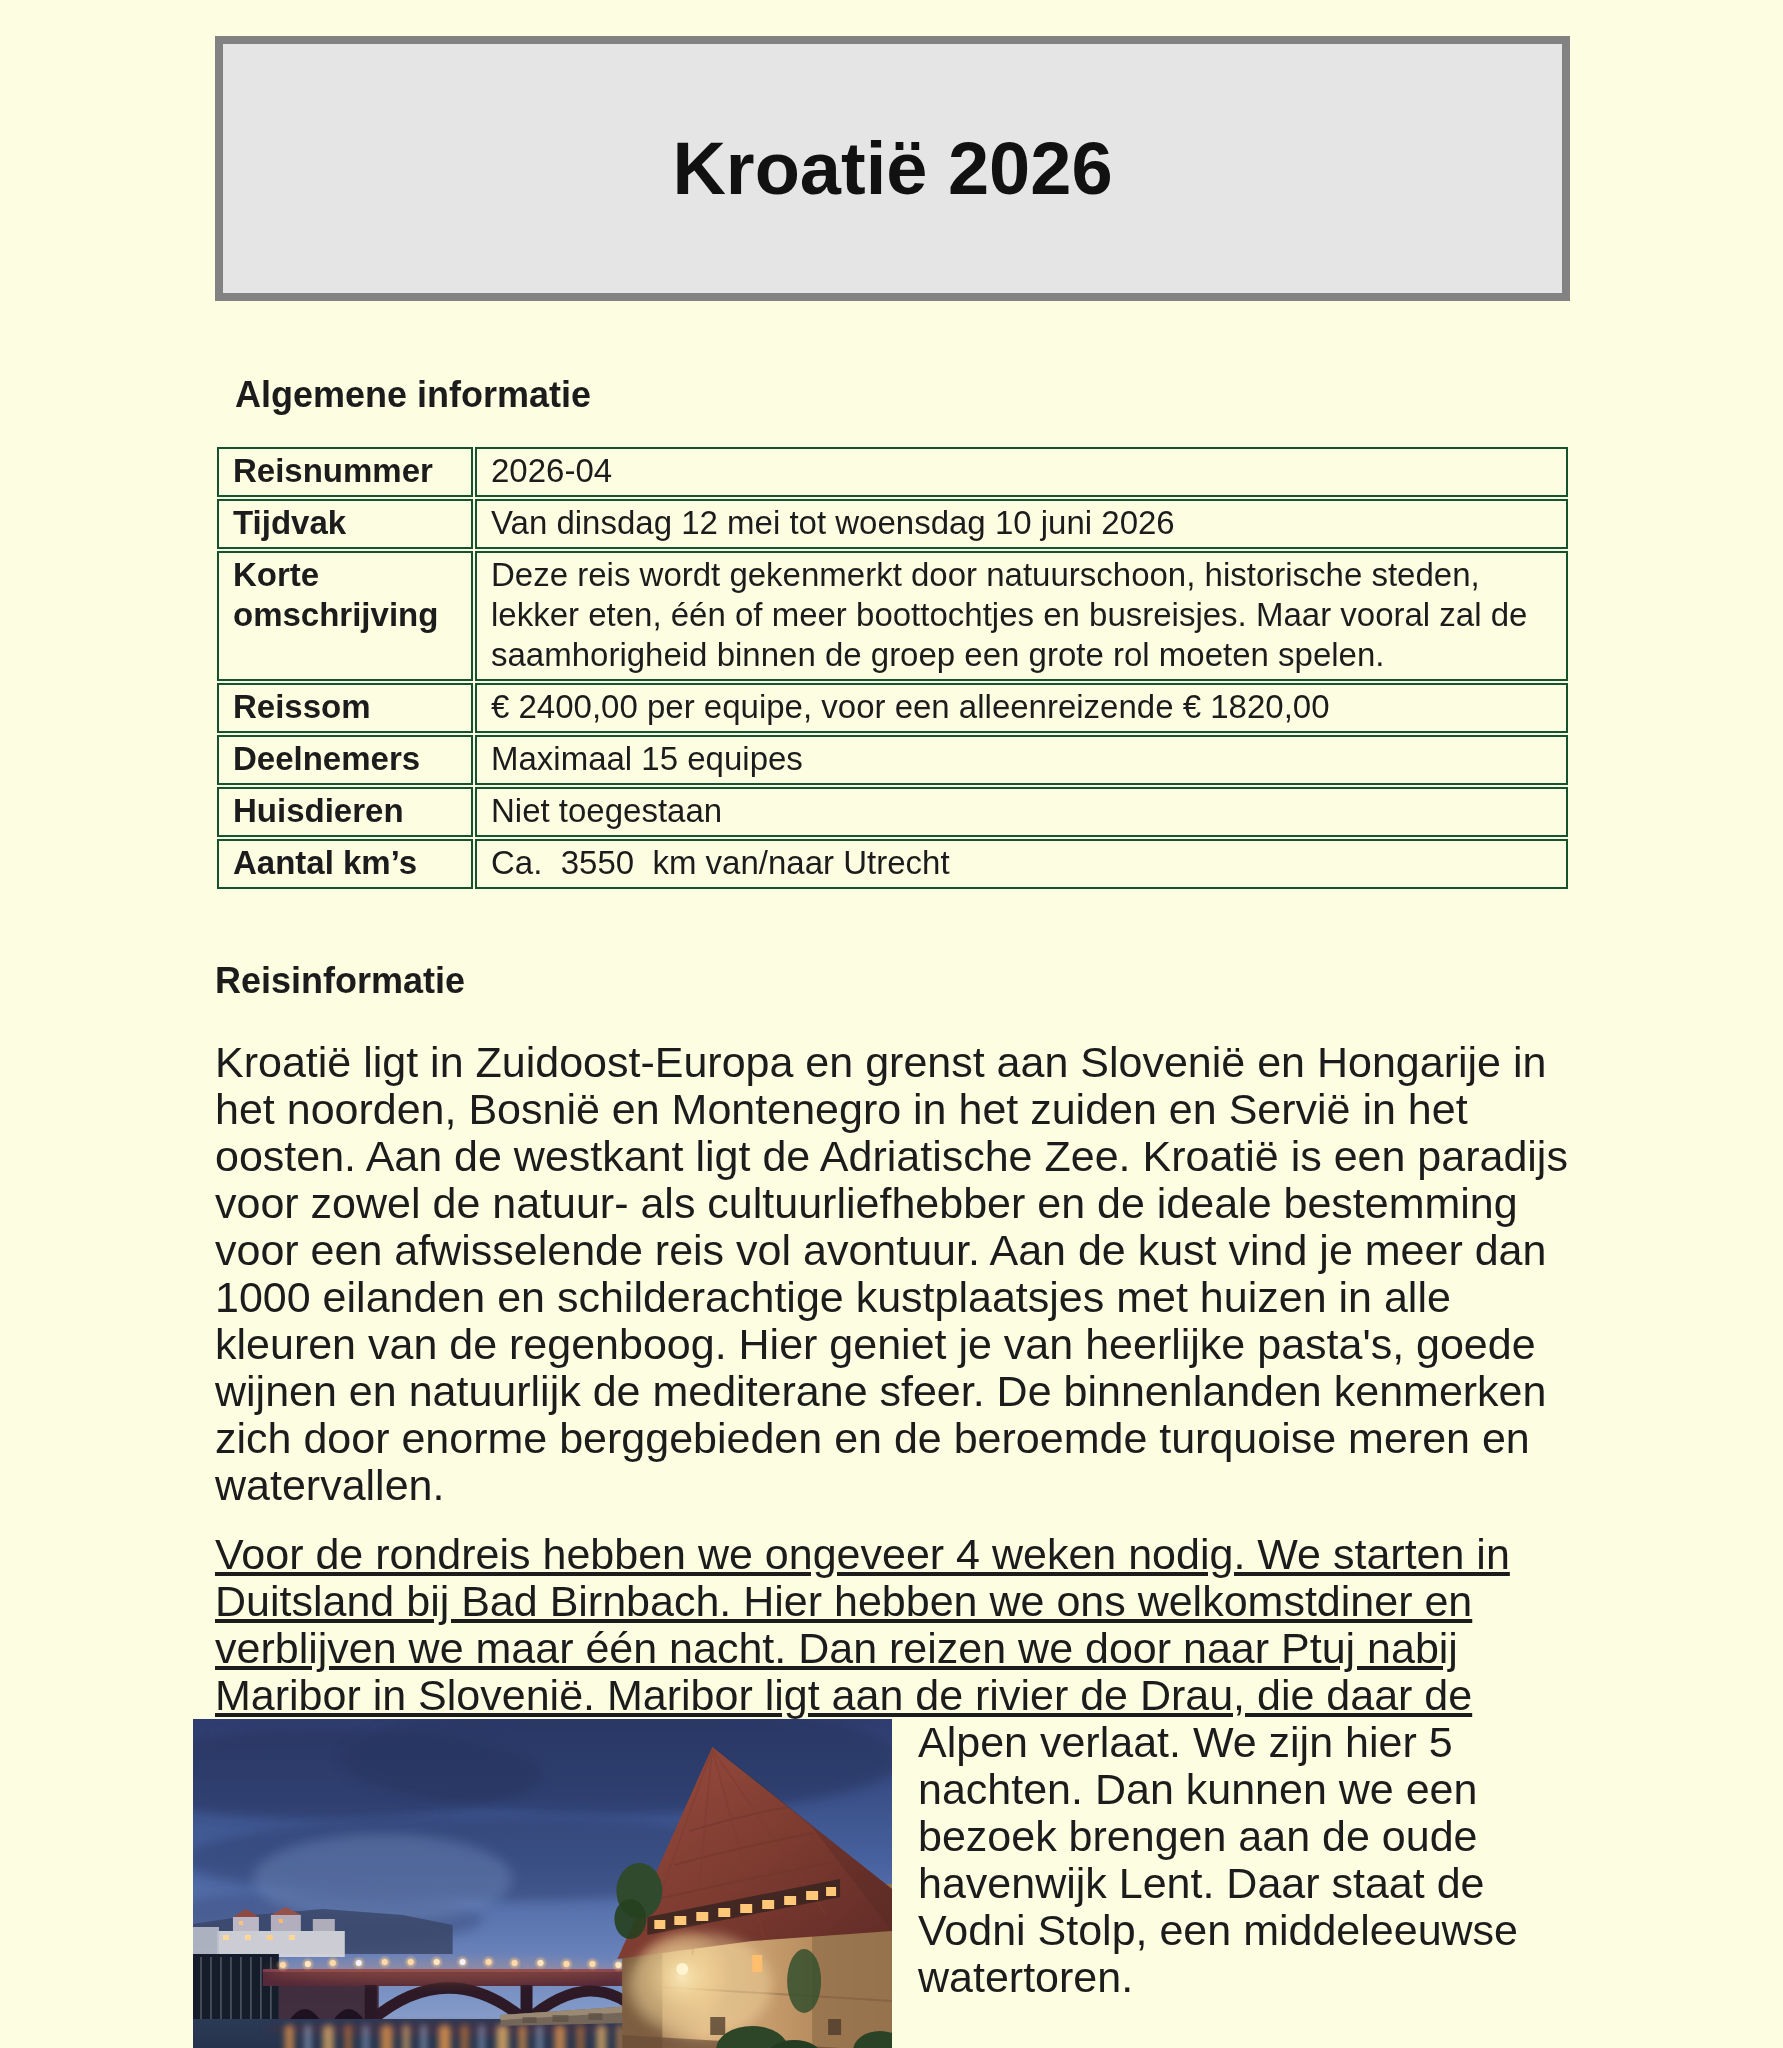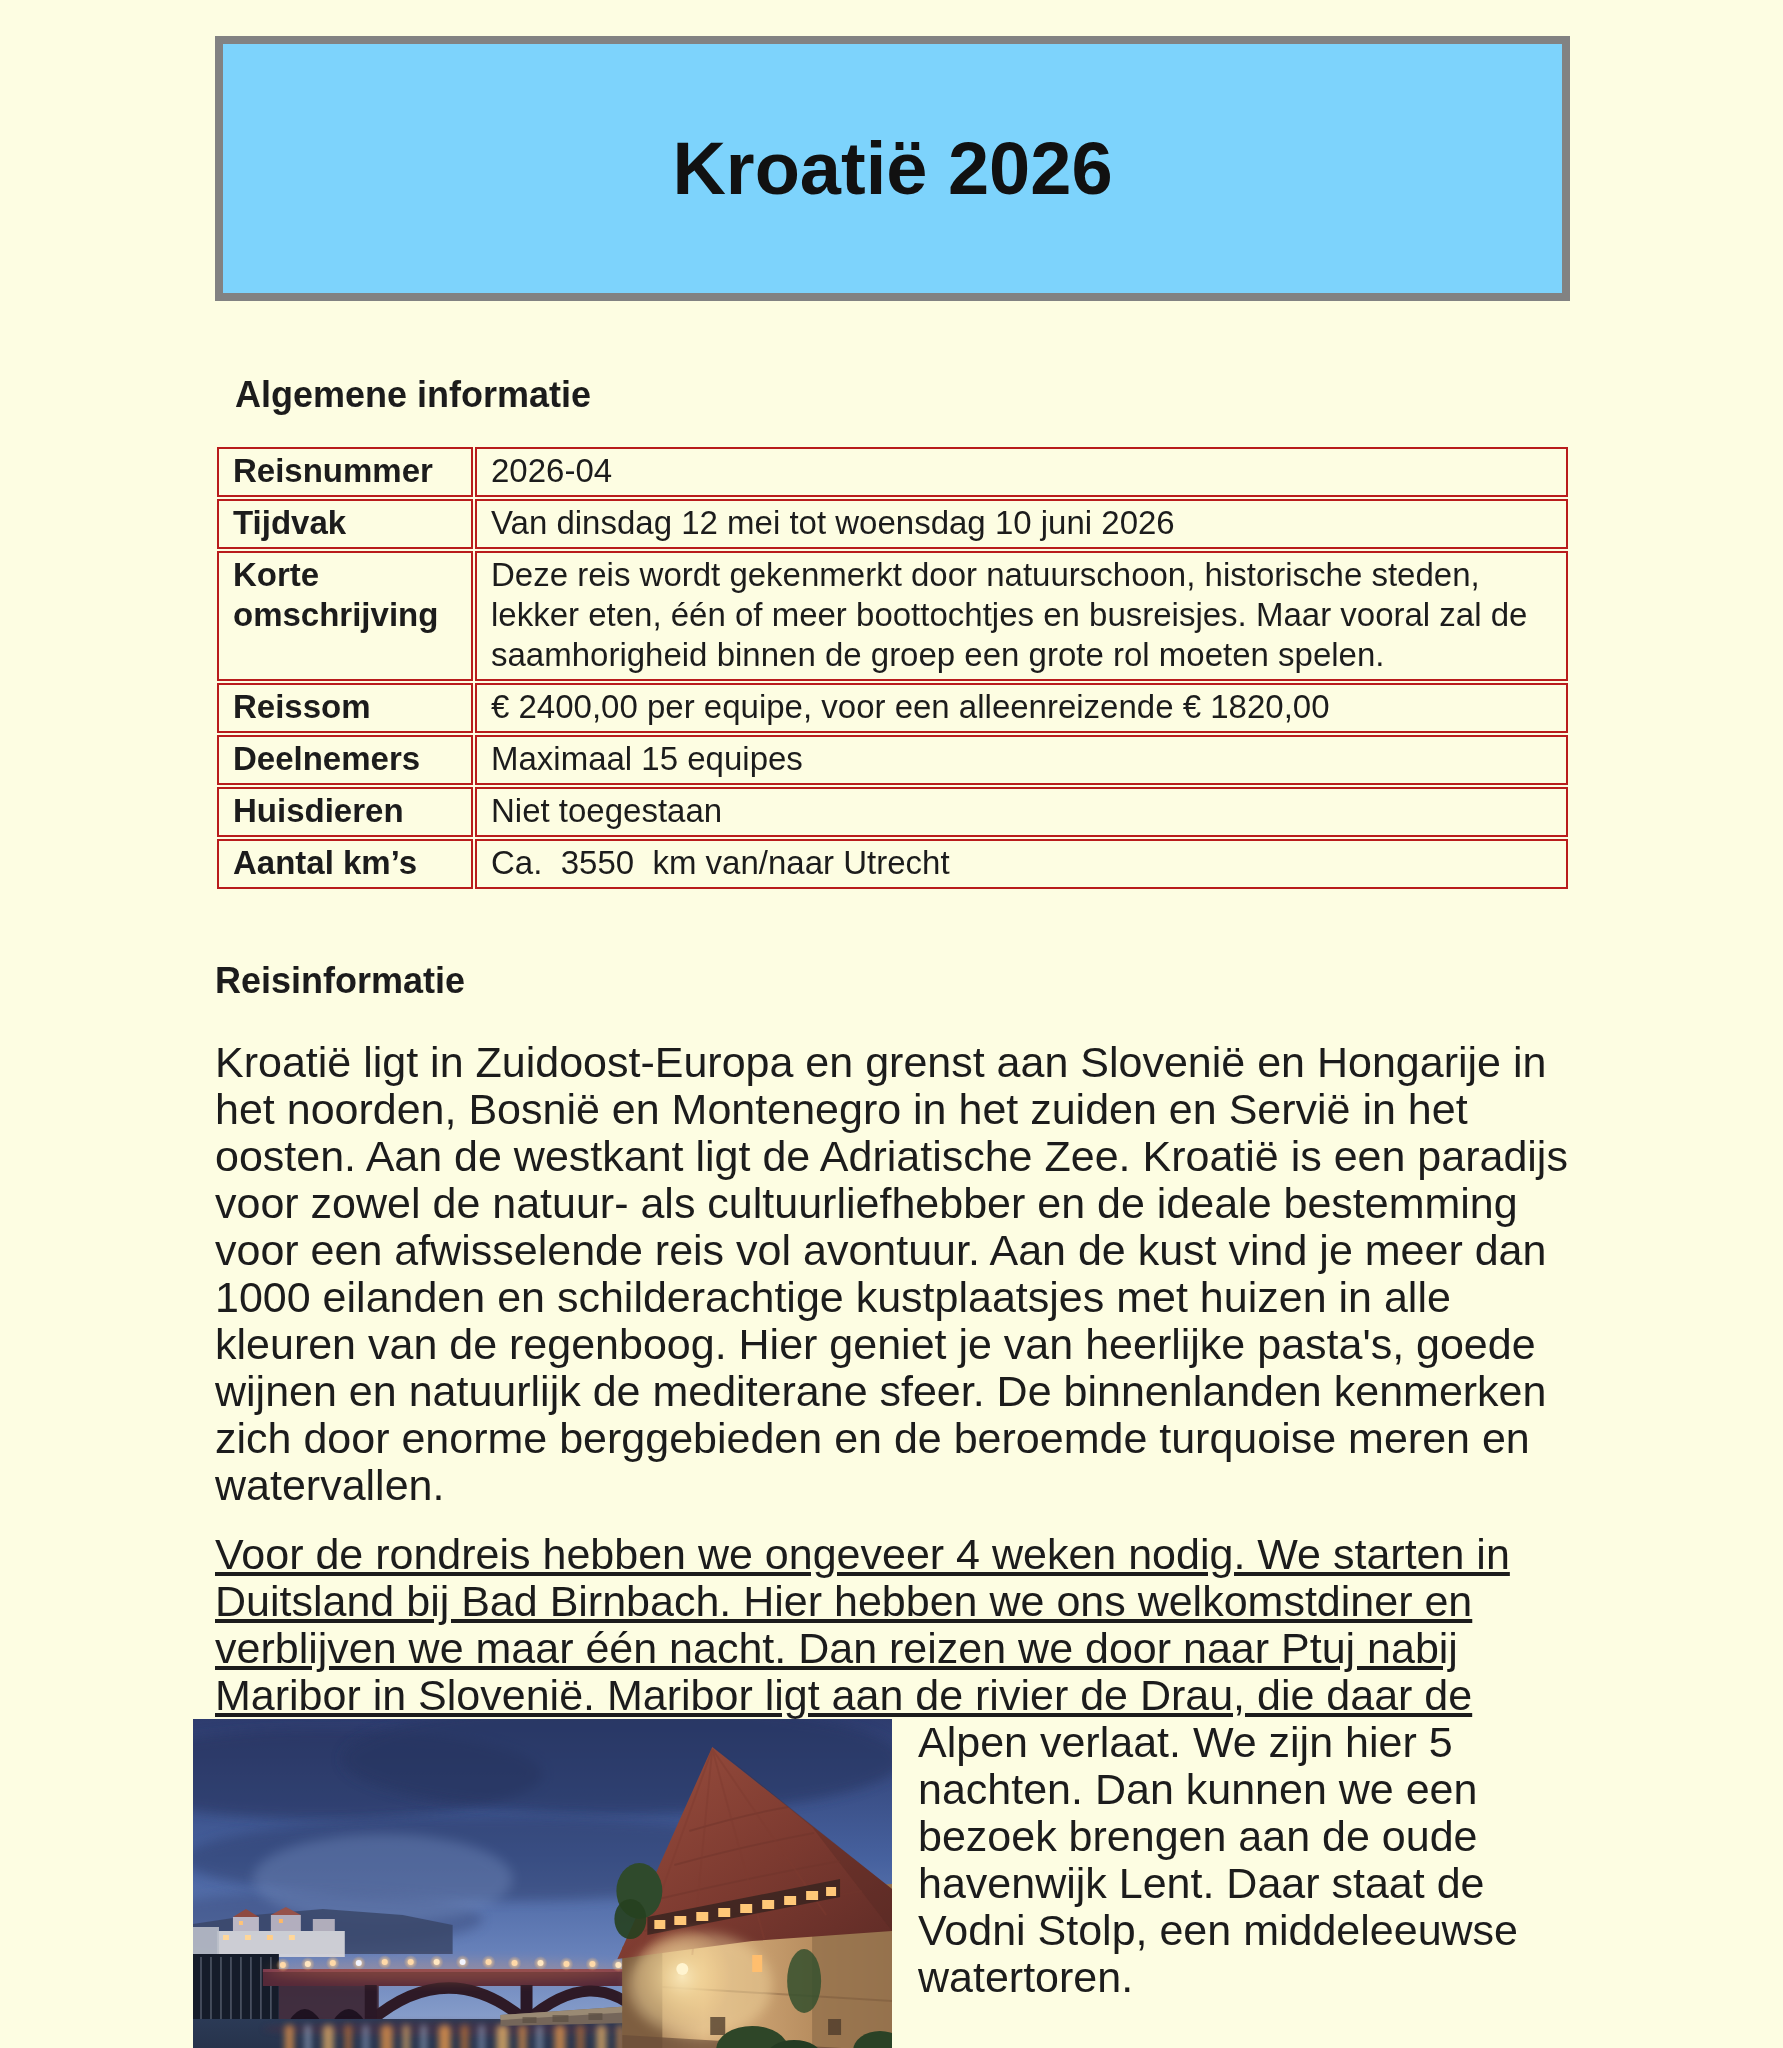--- a/index.html
+++ b/index.html
@@ -11,21 +11,21 @@
     box-sizing:border-box;
     padding:0 213px 0 215px;
     font-family:"Liberation Sans",sans-serif;
     color:#1c1c1c;
   }
   
   .banner{
     box-sizing:border-box;
     margin-top:36px;
     width:1355px;height:265px;
-    background:#7dd3fc;
+    background:#e5e5e5;
     border:8px solid #828282;
     display:flex;align-items:center;justify-content:center;
   }
   .banner h1{
     margin:0;
     font-size:74px;
     font-weight:bold;
     letter-spacing:0px;
     color:#111;
   }
@@ -40,21 +40,21 @@
   .heading-travel{margin-top:68px;}
   
   table.info{
     margin-top:28px;
     width:1355px;
     border-collapse:separate;
     border-spacing:2px;
     background:transparent;
   }
   table.info td{
-    border:2px solid #b91c1c;
+    border:2px solid #14532d;
     padding:2px 14px 4px 14px;
     font-size:33px;
     line-height:40px;
     vertical-align:top;
     white-space:pre-wrap;
   }
   table.info td.lbl{
     width:224px;
     font-weight:bold;
   }

